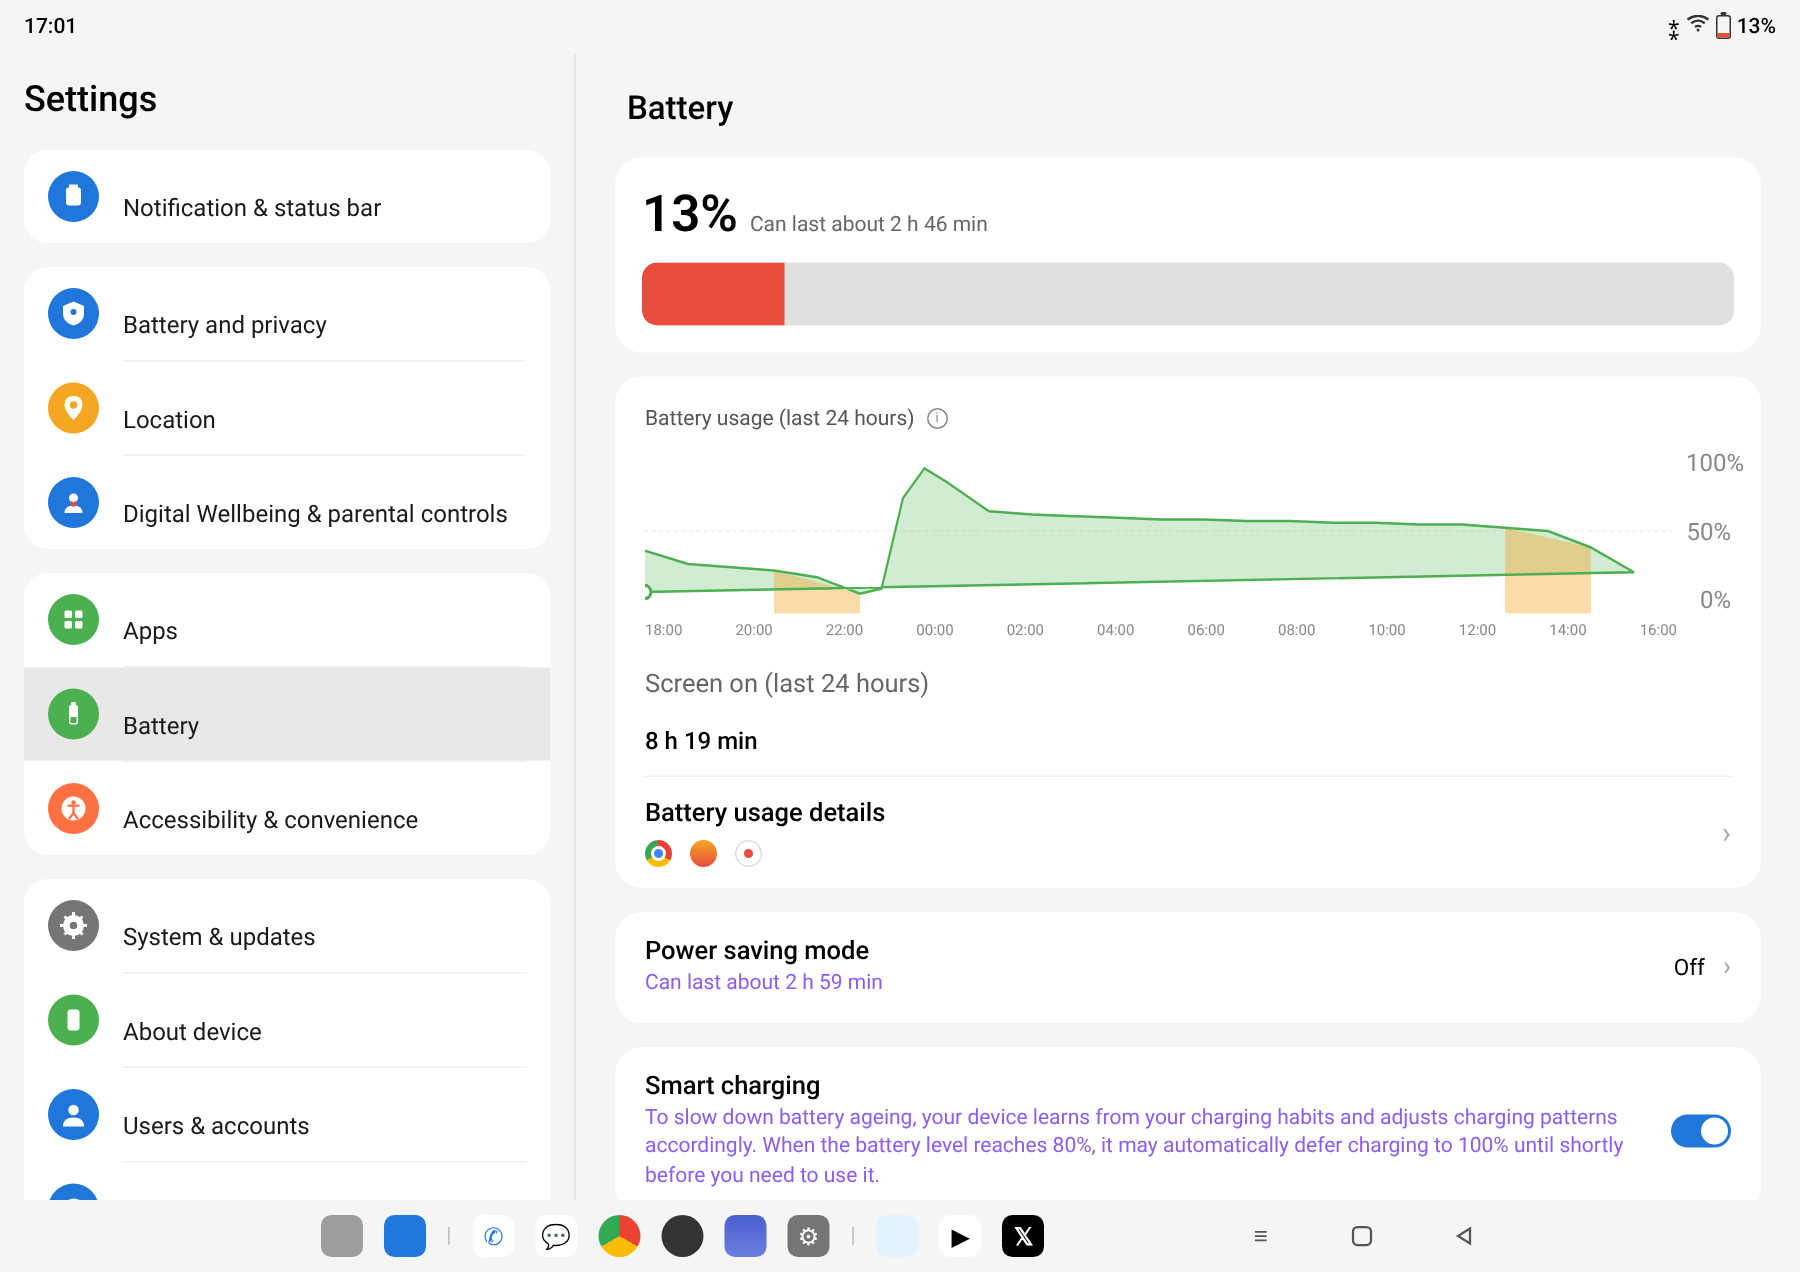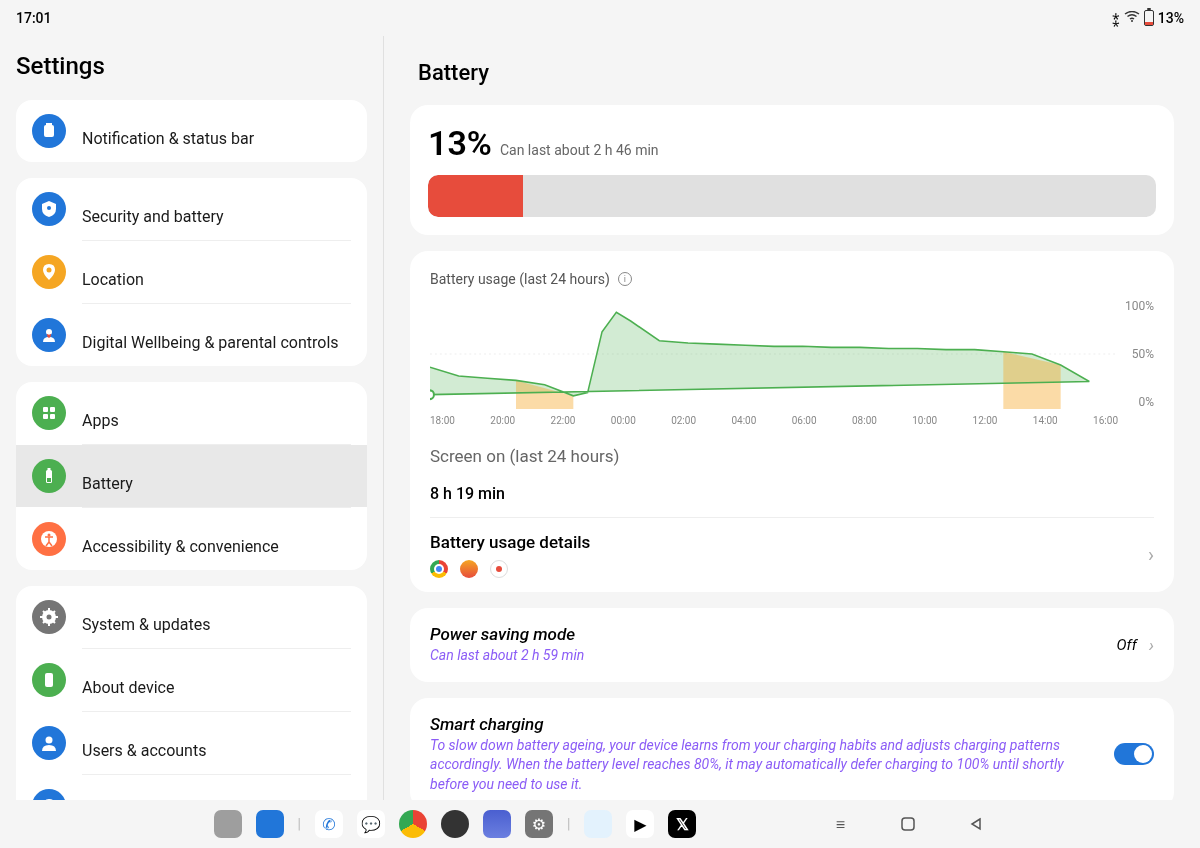--- a/index.html
+++ b/index.html
@@ -30,35 +30,35 @@
 .batt-pct { font-size: 34px; font-weight: 600; }
 .batt-est { font-size: 14px; color: #666; }
 .batt-bar { height: 42px; background: #e0e0e0; border-radius: 10px; overflow: hidden; }
 .batt-fill { height: 100%; background: #e74c3c; border-radius: 10px 0 0 10px; }
 
 .chart-card { background: #fff; border-radius: 18px; padding: 20px 20px 14px; margin-bottom: 16px; }
 .chart-head { display: flex; align-items: center; gap: 8px; font-size: 14px; color: #555; margin-bottom: 12px; }
 .info-icon { width: 14px; height: 14px; border: 1px solid #888; border-radius: 50%; display: inline-flex; align-items: center; justify-content: center; font-size: 9px; color: #888; }
 .chart { position: relative; height: 110px; display: flex; }
 .chart-area { flex: 1; position: relative; }
-.chart-ylabels { width: 36px; display: flex; flex-direction: column; justify-content: space-between; font-size: 12px; color: #888; text-align: right; padding-left: 6px; }
+.chart-ylabels { width: 36px; display: flex; flex-direction: column; justify-content: space-between; font-size: 16px; color: #888; text-align: right; padding-left: 6px; }
 .chart-xlabels { display: flex; justify-content: space-between; font-size: 10px; color: #888; padding: 6px 36px 0 0; }
 .chart-svg { width: 100%; height: 100%; }
 .chart-stats { display: flex; gap: 80px; padding: 20px 0 14px; }
 .chart-stat-label { font-size: 17px; color: #666; margin-bottom: 18px; }
 .chart-stat-value { font-size: 16px; font-weight: 500; }
 .chart-divider { height: 1px; background: #eee; margin: 0 0 14px; }
 .chart-details { display: flex; align-items: center; gap: 12px; cursor: pointer; }
 .chart-details-text { font-size: 17px; font-weight: 500; }
 .chart-chevron { margin-left: auto; color: #aaa; font-size: 20px; }
 .app-icons { display: flex; gap: 12px; margin-top: 8px; }
 .app-icon-sm { width: 18px; height: 18px; border-radius: 50%; }
 
 .setting-card { background: #fff; border-radius: 18px; padding: 0; margin-bottom: 16px; }
-.setting-row { display: flex; align-items: center; padding: 16px 20px; gap: 12px; cursor: pointer; font-style: italic; }
+.setting-row { display: flex; align-items: center; padding: 16px 20px; gap: 12px; cursor: pointer; }
 .setting-text { flex: 1; }
 .setting-title { font-size: 17px; font-weight: 500; margin-bottom: 2px; }
 .setting-sub { font-size: 14px; color: #8b5cf6; line-height: 1.4; }
 .setting-state { font-size: 15px; color: #000000; }
 .chev { color: #aaa; font-size: 18px; }
 
 .toggle { width: 40px; height: 22px; background: #2176d9; border-radius: 11px; position: relative; flex-shrink: 0; }
 .toggle::after { content: ''; position: absolute; top: 2px; right: 2px; width: 18px; height: 18px; background: #fff; border-radius: 50%; }
 
 .dock { position: absolute; bottom: 0; left: 0; right: 0; height: 48px; display: flex; align-items: center; justify-content: center; gap: 14px; }
@@ -101,21 +101,21 @@
           </div>
         </div>
         <div class="sidebar-group">
           <div class="sidebar-item">
             <div class="sidebar-icon" style="background:#2176d9">
               <svg width="24" height="24" viewBox="0 0 24 24">
                 <path d="M12 4 L19 7 L19 12 Q19 18 12 20 Q5 18 5 12 L5 7 Z" fill="#fff"></path>
                 <circle cx="12" cy="11" r="2" fill="#2176d9"></circle>
               </svg>
             </div>
-            <span class="sidebar-label">Security and battery</span>
+            <span class="sidebar-label">Battery and privacy</span>
           </div>
           <div class="sidebar-divider"></div>
           <div class="sidebar-item">
             <div class="sidebar-icon" style="background:#f5a623">
               <svg width="24" height="24" viewBox="0 0 24 24">
                 <path d="M12 4 Q18 4 18 10 Q18 14 12 20 Q6 14 6 10 Q6 4 12 4" fill="#fff"></path>
                 <circle cx="12" cy="10" r="2.5" fill="#f5a623"></circle>
               </svg>
             </div>
             <span class="sidebar-label">Location</span>

